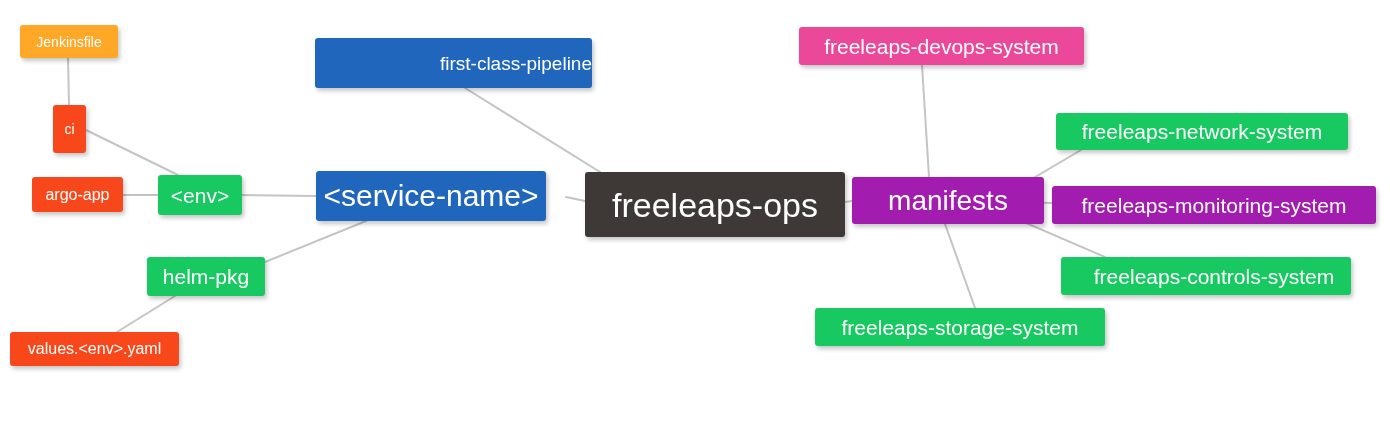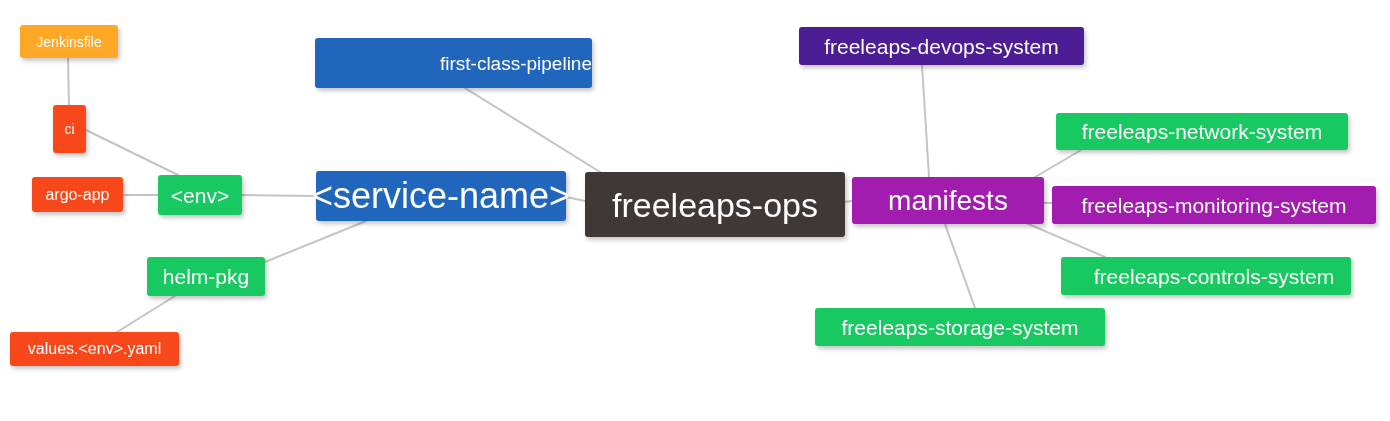--- a/index.html
+++ b/index.html
@@ -81,30 +81,30 @@
       </div>
       <div class="node" style="left: 147px; top: 257px; width: 118px; height: 39px; background: rgb(23, 201, 96); font-size: 21px;">
         <span class="node-label">helm-pkg</span>
       </div>
       <div class="node" style="left: 10px; top: 332px; width: 169px; height: 34px; background: rgb(248, 72, 27); font-size: 16px; justify-content: center;">
         <span class="node-label">values.&lt;env&gt;.yaml</span>
       </div>
       <div class="node" style="left: 315px; top: 38px; width: 277px; height: 50px; background: rgb(33, 102, 189); font-size: 19px; justify-content: flex-end;">
         <span class="node-label">first-class-pipeline</span>
       </div>
-      <div class="node" style="left: 316px; top: 171px; width: 250px; height: 50px; background: rgb(33, 102, 189); font-size: 36px;">
+      <div class="node" style="left: 316px; top: 171px; width: 230px; height: 50px; background: rgb(33, 102, 189); font-size: 30px;">
         <span class="node-label">&lt;service-name&gt;</span>
       </div>
       <div class="node" style="left: 585px; top: 172px; width: 260px; height: 65px; background: rgb(62, 57, 54); font-size: 34px;">
         <span class="node-label">freeleaps-ops</span>
       </div>
       <div class="node" style="left: 852px; top: 177px; width: 192px; height: 47px; background: #a21caf; font-size: 28px; text-align: right;">
         <span class="node-label">manifests</span>
       </div>
-      <div class="node" style="left: 799px; top: 27px; width: 285px; height: 38px; background: #4c1d95; font-size: 21px;">
+      <div class="node" style="left: 799px; top: 27px; width: 285px; height: 38px; background: #ec4899; font-size: 21px;">
         <span class="node-label">freeleaps-devops-system</span>
       </div>
       <div class="node" style="left: 1056px; top: 113px; width: 292px; height: 37px; background: rgb(23, 201, 96); font-size: 21px;">
         <span class="node-label">freeleaps-network-system</span>
       </div>
       <div class="node" style="left: 1052px; top: 186px; width: 324px; height: 38px; background: #a21caf; font-size: 21px;">
         <span class="node-label">freeleaps-monitoring-system</span>
       </div>
       <div class="node" style="left: 1061px; top: 257px; width: 290px; height: 38px; background: rgb(23, 201, 96); font-size: 21px; padding-left: 16px;">
         <span class="node-label">freeleaps-controls-system</span>

